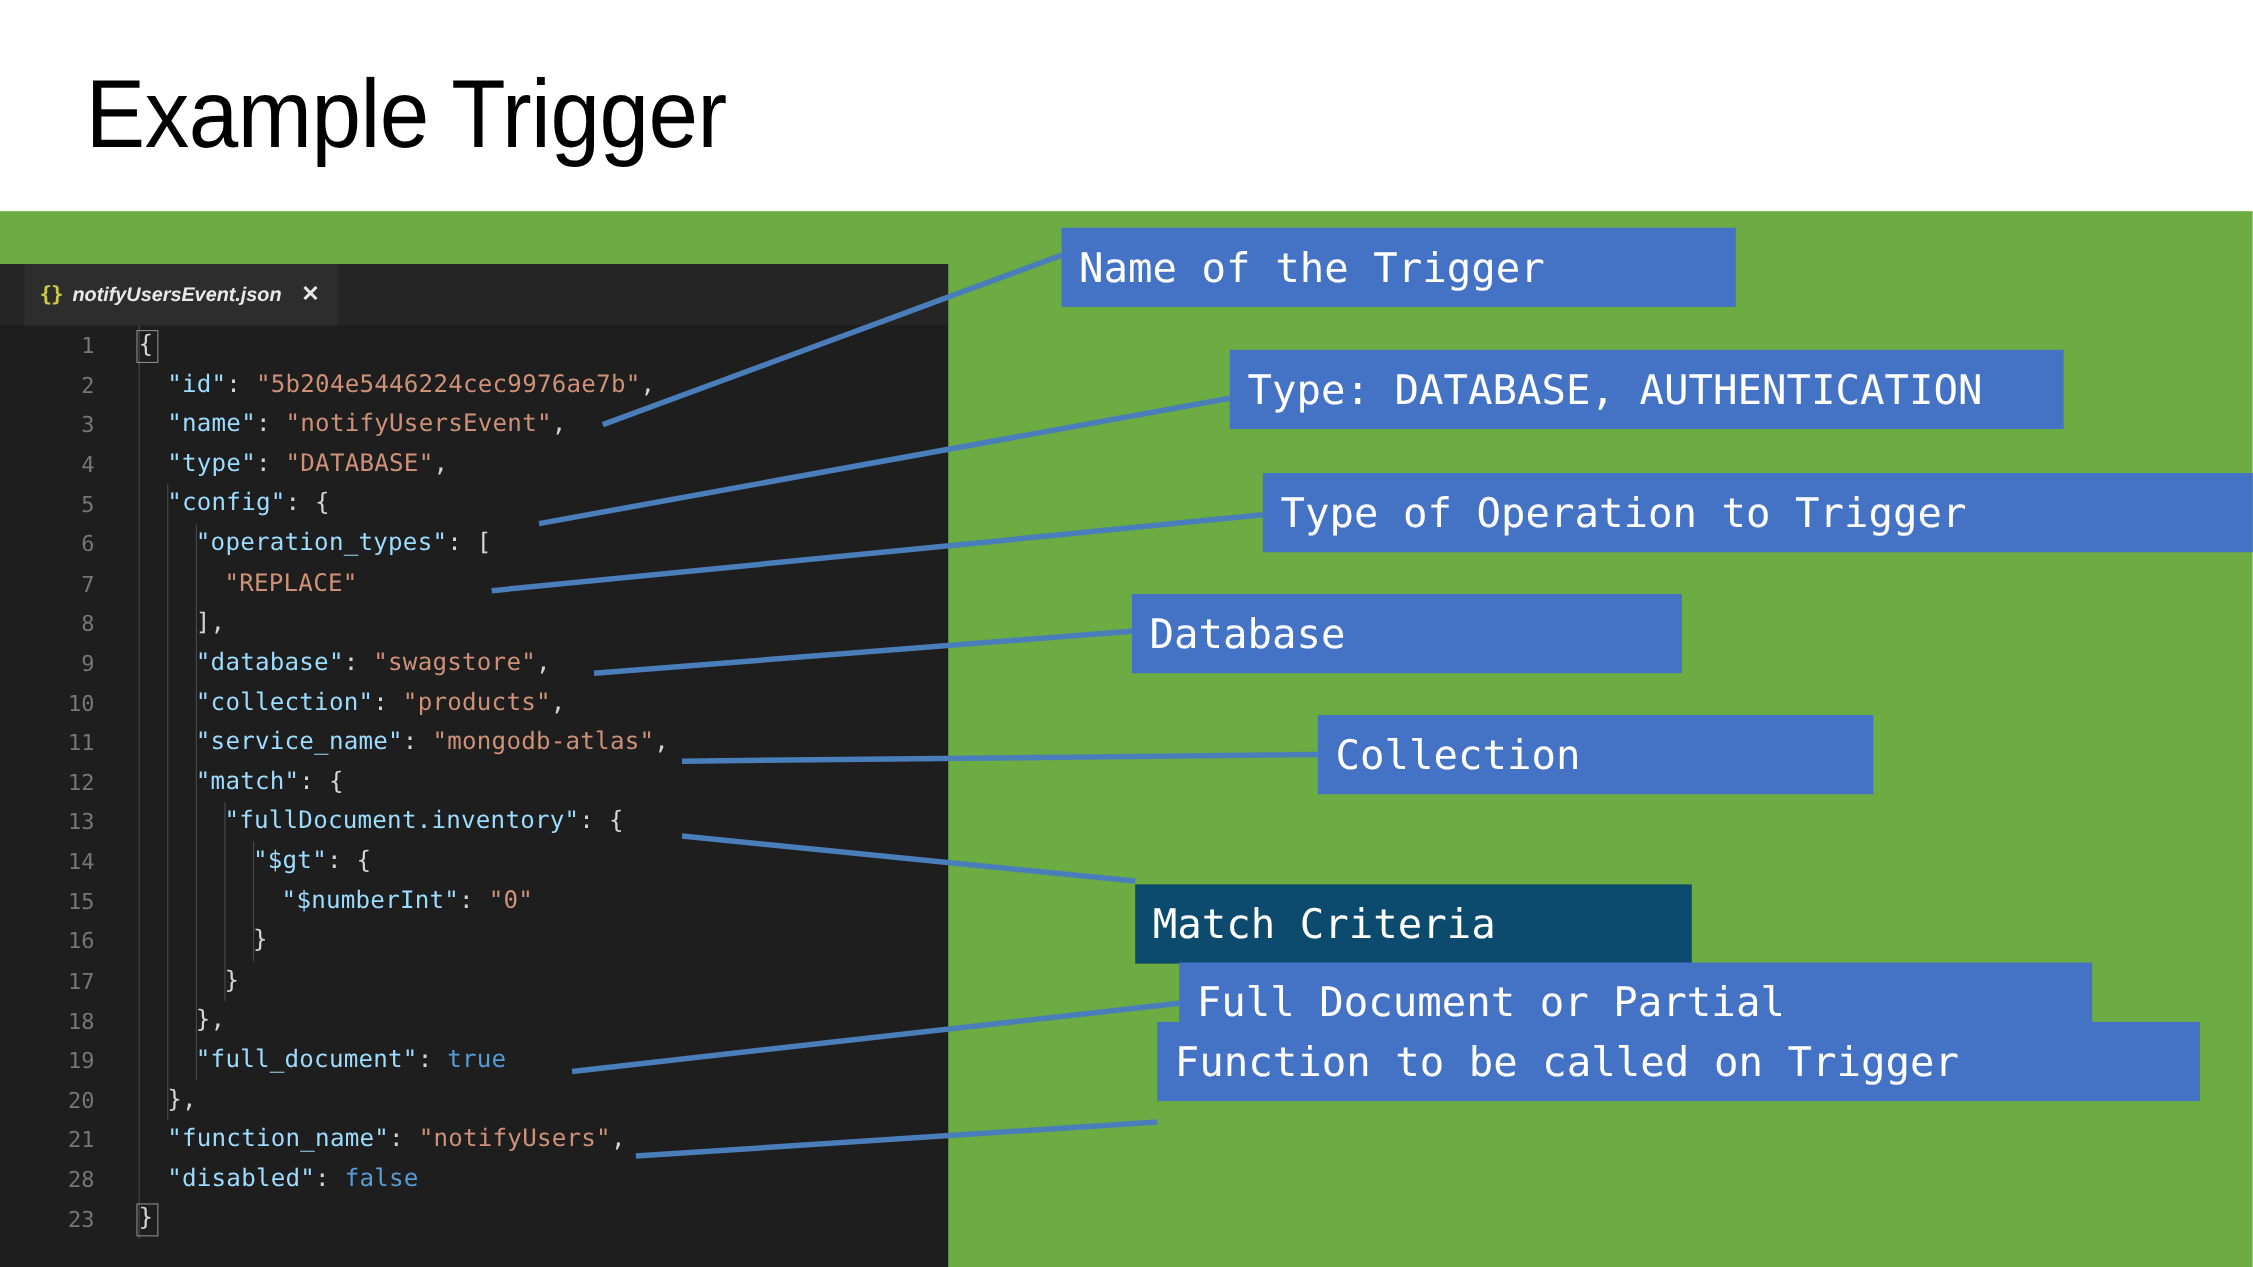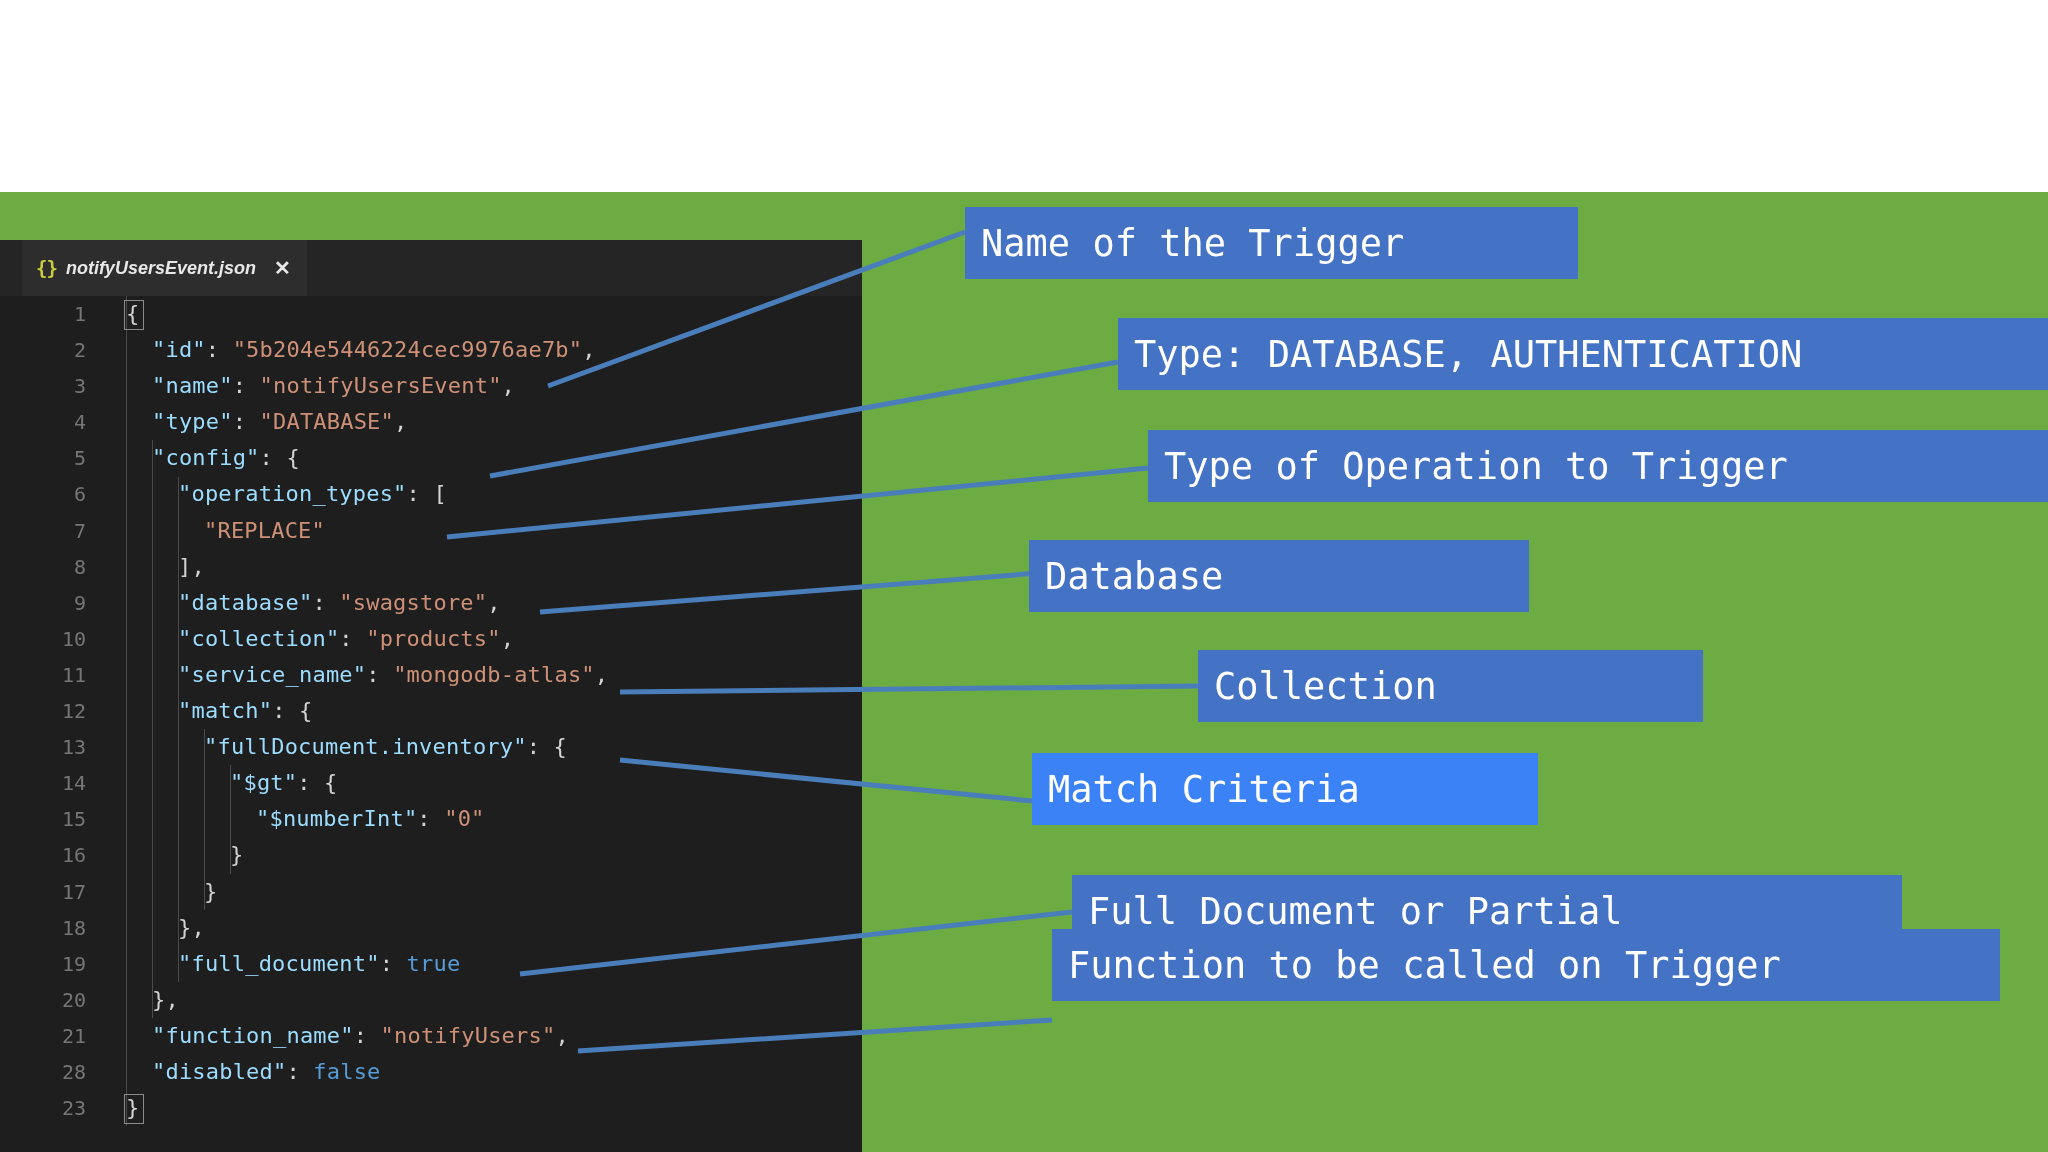--- a/index.html
+++ b/index.html
@@ -77,20 +77,23 @@
   .callout span{
     font-family:"DejaVu Sans Mono","Liberation Mono",monospace;
     font-size:37px;line-height:1;color:#ffffff;white-space:nowrap;font-weight:400;
   }
 </style>
 </head>
 <body>
 
 <div id="slide">
 
+  <div id="title-band">
+    <div id="page-title">Example Trigger</div>
+  </div>
 
   <div id="green-band"></div>
 
   <div id="editor">
     <div id="tabbar">
       <div id="tab-file">
         <span id="tab-brace">{}</span>
         <span id="tab-name">notifyUsersEvent.json</span>
         <span id="tab-close">✕</span>
       </div>
@@ -206,33 +209,33 @@
       <line x1="620" y1="692" x2="1198" y2="686" stroke="#4a7ebb" stroke-width="5"></line>
       <line x1="620" y1="760" x2="1032" y2="801" stroke="#4a7ebb" stroke-width="5"></line>
       <line x1="520" y1="974" x2="1072" y2="912" stroke="#4a7ebb" stroke-width="5"></line>
       <line x1="578" y1="1051" x2="1052" y2="1020" stroke="#4a7ebb" stroke-width="5"></line>
     </svg>
 
   <div id="callout-layer">
       <div class="callout" style="left: 965px; top: 207px; width: 613px; height: 72px; background: rgb(68, 114, 196);">
         <span>Name of the Trigger</span>
       </div>
-      <div class="callout" style="left: 1118px; top: 318px; width: 930px; height: 72px; background: rgb(68, 114, 196);">
+      <div class="callout" style="left: 1118px; top: 318px; width: 758px; height: 72px; background: rgb(68, 114, 196);">
         <span>Type: DATABASE, AUTHENTICATION</span>
       </div>
       <div class="callout" style="left: 1148px; top: 430px; width: 1032px; height: 72px; background: rgb(68, 114, 196);">
         <span>Type of Operation to Trigger</span>
       </div>
       <div class="callout" style="left: 1029px; top: 540px; width: 500px; height: 72px; background: rgb(68, 114, 196);">
         <span>Database</span>
       </div>
       <div class="callout" style="left: 1198px; top: 650px; width: 505px; height: 72px; background: rgb(68, 114, 196);">
         <span>Collection</span>
       </div>
-      <div class="callout" style="left: 1032px; top: 753px; width: 506px; height: 72px; background: #3b82f6;">
+      <div class="callout" style="left: 1032px; top: 804px; width: 506px; height: 72px; background: #0c4a6e;">
         <span>Match Criteria</span>
       </div>
       <div class="callout" style="left: 1072px; top: 875px; width: 830px; height: 72px; background: rgb(68, 114, 196);">
         <span>Full Document or Partial</span>
       </div>
       <div class="callout" style="left: 1052px; top: 929px; width: 948px; height: 72px; background: rgb(68, 114, 196);">
         <span>Function to be called on Trigger</span>
       </div>
     </div>
 

